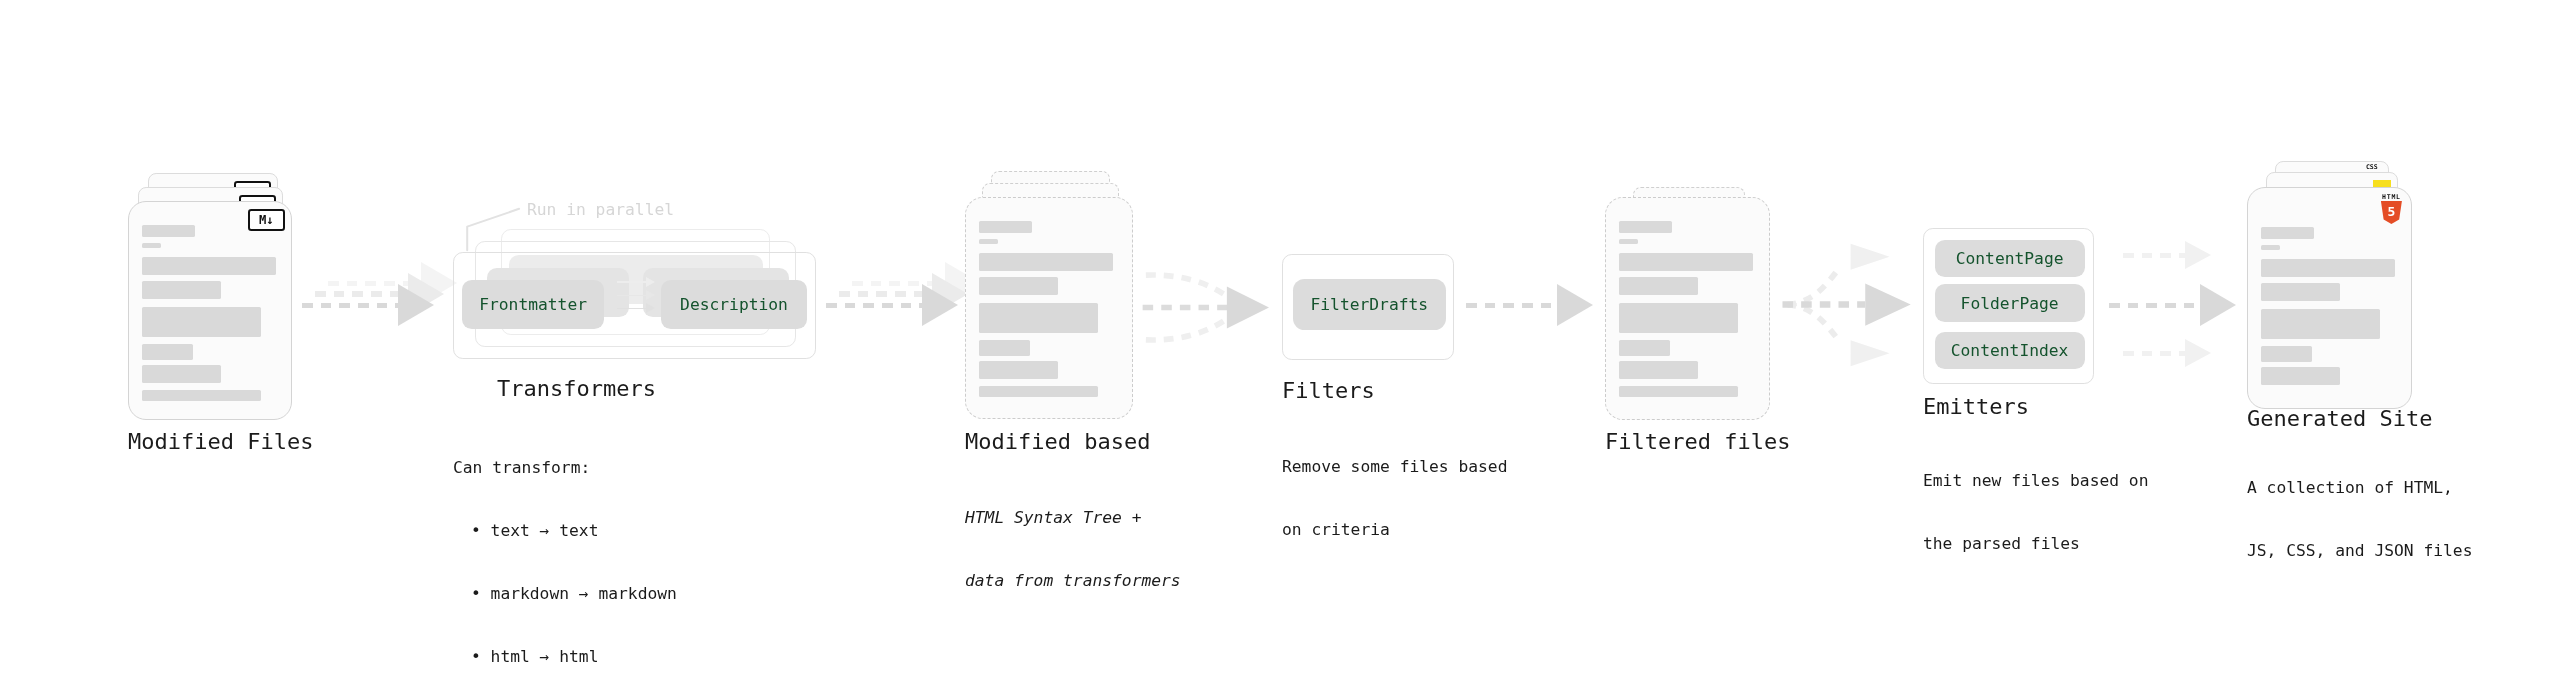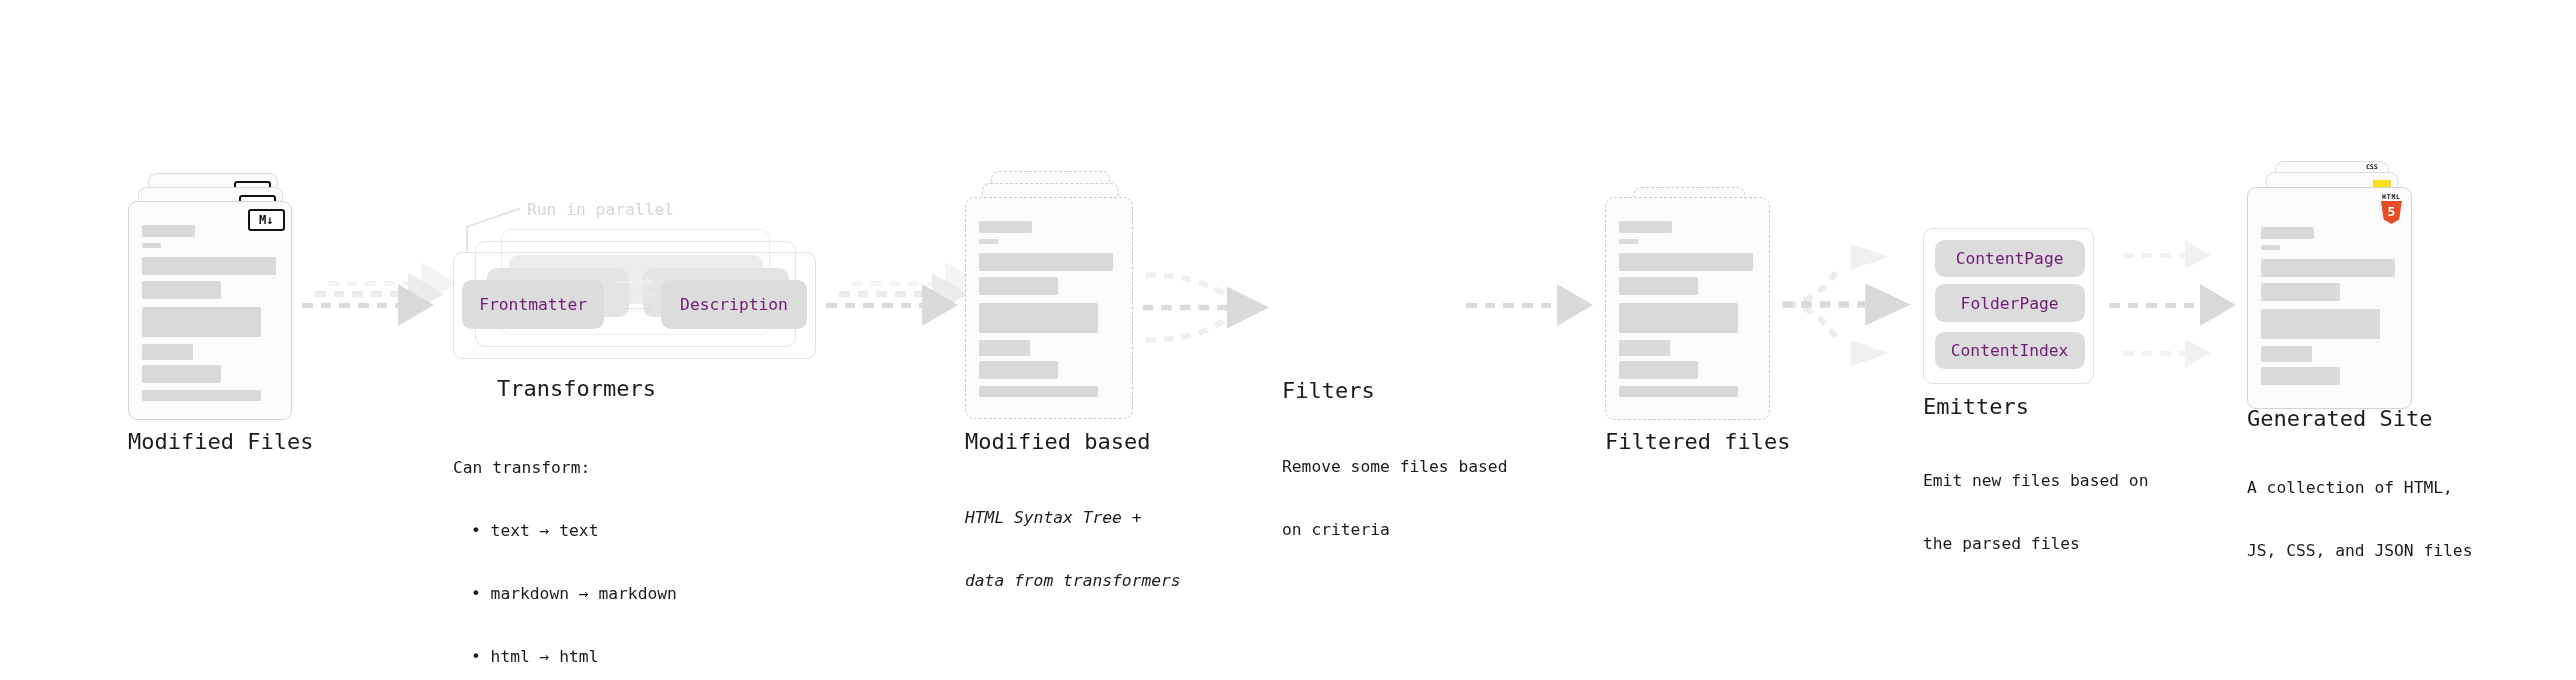--- a/index.html
+++ b/index.html
@@ -5,21 +5,21 @@
   html,body{margin:0;padding:0;background:#ffffff;}
   #canvas{position:relative;width:2576px;height:681px;background:#ffffff;overflow:hidden;
           font-family:"DejaVu Sans Mono","Liberation Mono",monospace;color:#1b1b1b;}
   .abs{position:absolute;}
   .heading{font-size:22px;font-weight:500;letter-spacing:0px;white-space:nowrap;}
   .sub{font-size:16.3px;line-height:21px;white-space:pre;}
   .note{font-size:16.3px;color:#d6d6d6;white-space:nowrap;}
 
   
   .card{position:absolute;width:164px;height:219px;background:#fbfbfb;border:1.6px solid #d4d4d4;
-        border-radius:9px;box-sizing:border-box;z-index:3;}
+        border-radius:18px;box-sizing:border-box;z-index:3;}
   .card.dashed{border:1.6px dashed #cccccc;}
   .ghost{position:absolute;height:52px;background:#fbfbfb;border:1.6px solid #dcdcdc;border-radius:8.1px;
          box-sizing:border-box;}
   .ghost.dashed{border-style:dashed;border-color:#cfcfcf;height:36px;}
   .g1{z-index:1}.g2{z-index:2}
   .bars{position:absolute;left:13px;top:23px;}
   .bar{background:#d9d9d9;border-radius:1.6px;}
   .b1{width:53px;height:12.2px;}
   .b2{width:18.7px;height:4.9px;margin-top:5.7px;}
   .b3{width:134px;height:18px;margin-top:9px;}
@@ -41,21 +41,21 @@
   .jsbadge{position:absolute;top:6.5px;right:6.5px;width:18px;height:7.3px;background:#f7df1e;}
   .cssbadge{position:absolute;top:1.6px;right:8.1px;width:16.3px;text-align:center;}
   .cssbadge .word{font-size:6.5px;font-weight:bold;color:#111;line-height:7.3px;}
   .cssbadge .line{width:13px;height:2.4px;background:#2b66f5;margin:0.8px auto 0;}
 
   
   .gbox{position:absolute;border:1.6px solid #e0e0e0;border-radius:9.8px;box-sizing:border-box;background:transparent;}
   .gbox.back{border-color:#ececec;}
   .gbox.mid{border-color:#e6e6e6;}
   .node{position:absolute;background:#dcdcdc;border-radius:9.8px;display:flex;align-items:center;
-        justify-content:center;font-size:16.3px;color:#701a75;white-space:nowrap;}
+        justify-content:center;font-size:16.3px;color:#14532d;white-space:nowrap;}
   .node.ghostnode{background:#ececec;}
   .node.ghostnode.midnode{background:#e4e4e4;}
 
   
   .arrow{position:absolute;}
   .dline{position:absolute;height:5.7px;
          background:repeating-linear-gradient(90deg,var(--c,#d9d9d9) 0 10.6px,transparent 10.6px 18.7px);}
   .ahead{position:absolute;width:0;height:0;border-top:21px solid transparent;
          border-bottom:21px solid transparent;border-left:36px solid var(--c,#d9d9d9);}
   .ahead.small{border-top:14.6px solid transparent;border-bottom:14.6px solid transparent;border-left:26px solid var(--c,#f1f1f1);}
@@ -182,20 +182,25 @@
     <div>data from transformers</div>
   </div>
 
   <svg style="left:1136px;top:267px;" width="138" height="81" viewBox="0 0 170 100">
     <path d="M 12,10 C 70,8 105,28 124,46" fill="none" stroke="#efefef" stroke-width="7" stroke-dasharray="12 10"></path>
     <path d="M 12,90 C 70,92 105,72 124,54" fill="none" stroke="#efefef" stroke-width="7" stroke-dasharray="12 10"></path>
     <line x1="8" y1="50" x2="114" y2="50" stroke="#dcdcdc" stroke-width="7" stroke-dasharray="13 10"></line>
     <polygon points="112,24 164,50 112,76" fill="#d9d9d9"></polygon>
   </svg>
 
+  <div class="gbox" style="left:1282px;top:254px;width:172px;height:106px;">
+    <div class="node" style="left:9.8px;top:24.4px;width:153px;height:51px;border-radius:11.4px;">
+        <span>FilterDrafts</span>
+      </div>
+  </div>
   <div class="abs heading" style="left:1282px;top:378px;">Filters</div>
   <div class="abs sub" style="left:1282px;top:414px;">
     <div>Remove some files based</div>
     <div>on criteria</div>
   </div>
 
   <div class="arrow" style="left:1466px;top:284px;width:130px;height:42px;--c:#d9d9d9;">
     <div class="dline" style="left:0;top:18.7px;width:91px;"></div>
       <div class="ahead" style="left:91px;top:0;"></div>
   </div>

